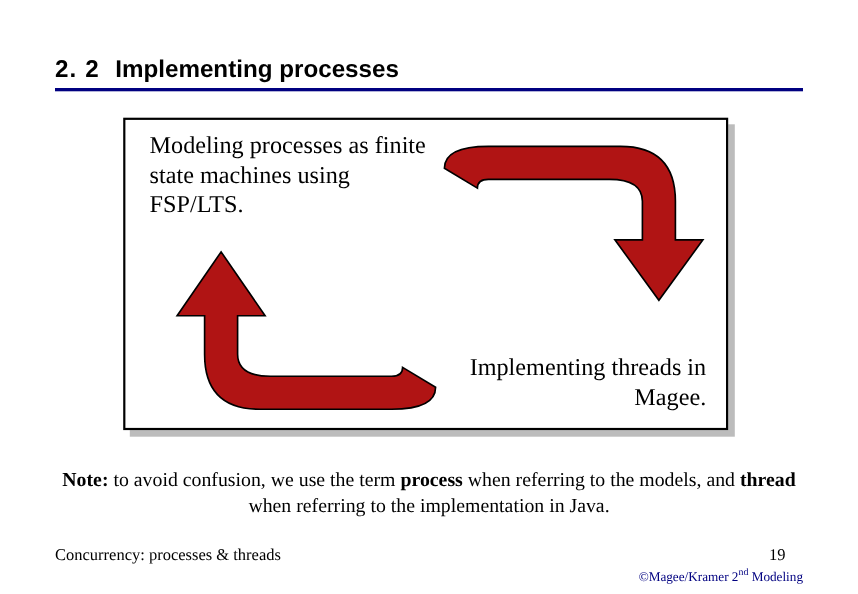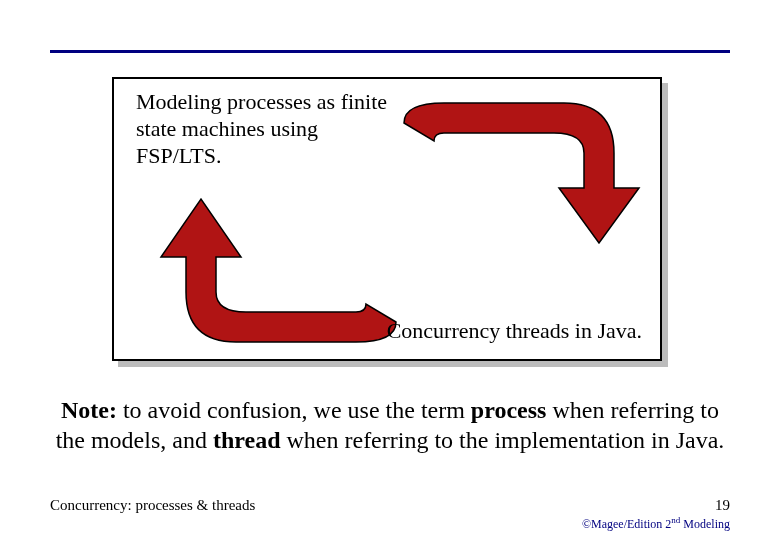--- a/index.html
+++ b/index.html
@@ -80,33 +80,33 @@
     color: #000;
     font-family: 'Comic Sans MS', 'Trebuchet MS', Georgia, serif;
     text-align: right;
     width: 260px;
   }
   .arrow-svg {
     position: absolute;
   }
   .note {
     margin-top: 28px;
-    font-size: 24px;
+    font-size: 18px;
     line-height: 1.25;
     color: #000;
     text-align: center;
     font-family: 'Comic Sans MS', 'Trebuchet MS', Georgia, serif;
     padding: 0 2px;
   }
   .note b { font-weight: bold; }
   .footer {
     position: absolute;
     bottom: 26px;
     left: 50px;
-    right: 50px;
+    right: 66px;
     display: flex;
     justify-content: space-between;
     align-items: flex-end;
     font-family: 'Times New Roman', Times, serif;
     font-size: 15px;
     color: #000;
   }
   .copyright {
     position: absolute;
     bottom: 8px;
@@ -115,20 +115,24 @@
     font-size: 12px;
     color: #000080;
   }
   .copyright sup { font-size: 9px; text-align: center; }
 </style>
 </head>
 <body>
 
 <div class="slide">
 
+  <div class="title-row">
+    <span class="sec-num">2. 2</span>
+    <span class="sec-title">Implementing processes</span>
+  </div>
   <div class="hr"></div>
 
   <div class="box-wrap">
     <div class="box-shadow"></div>
     <div class="box">
 
       <div class="box-text-top">Modeling processes as finite state machines using FSP/LTS.</div>
 
       <svg class="arrow-svg" style="left:270px; top:14px;" width="260" height="170" viewBox="0 0 260 170">
         <path d="M 20 30
@@ -157,31 +161,31 @@
                  L 47 22
                  L 87 80
                  L 62 80
                  L 62 115
                  Q 62 135 92 135
                  L 202 135
                  Q 212 135 212 127
                  Z" fill="#b01414" stroke="#000" stroke-width="1.5"></path>
       </svg>
 
-      <div class="box-text-bottom">Concurrency threads in Java.</div>
+      <div class="box-text-bottom">Implementing threads in Magee.</div>
 
     </div>
   </div>
 
   <div class="note">
     <b>Note:</b><span> to avoid confusion, we use the term </span><b>process</b><span> when referring to the models, and </span><b>thread</b><span> when referring to the implementation in Java.</span>
   </div>
 
   <div class="footer">
     <span>Concurrency: processes &amp; threads</span>
     <span>19</span>
   </div>
 
   <div class="copyright">
-    <span>©Magee/Edition </span><span>2</span><sup>nd</sup><span> Modeling</span>
+    <span>©Magee/Kramer </span><span>2</span><sup>nd</sup><span> Modeling</span>
   </div>
 
 </div>
 
 </body></html>

